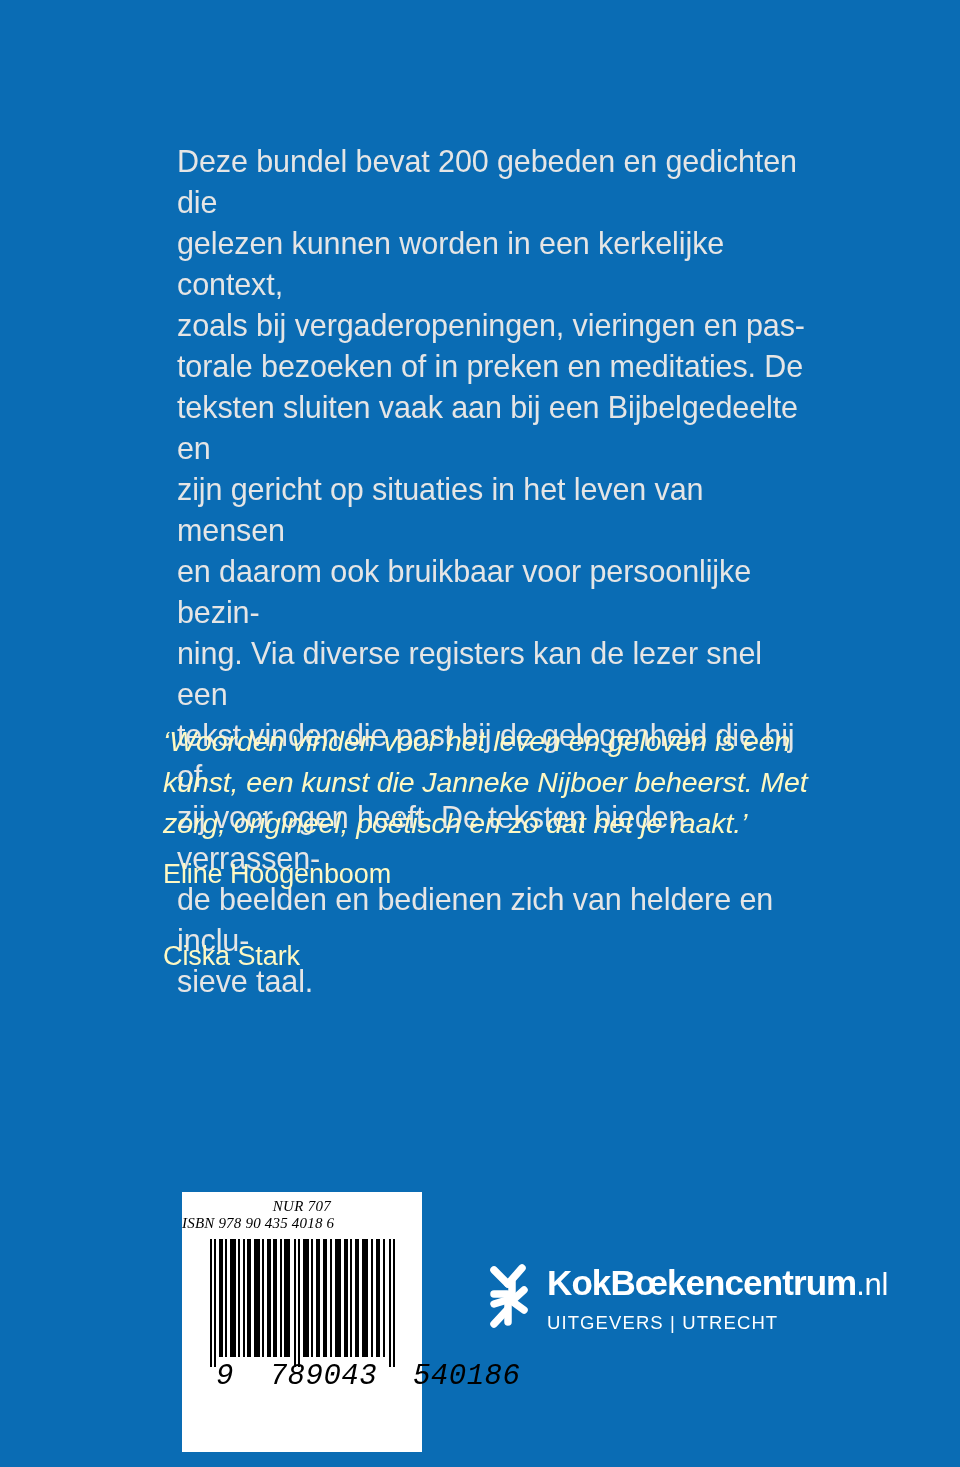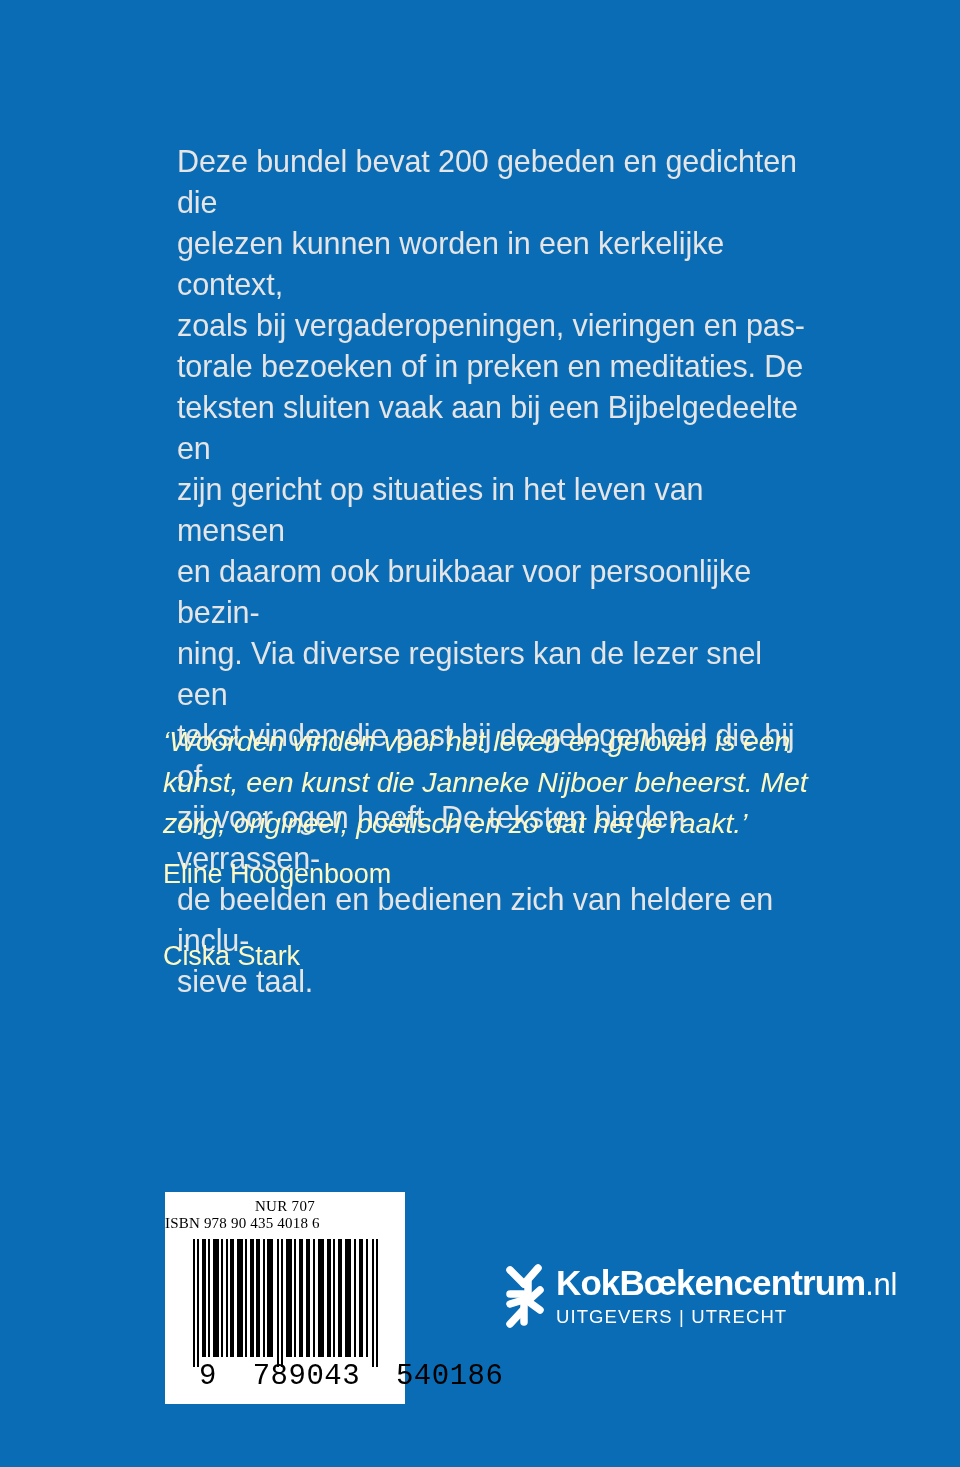--- a/index.html
+++ b/index.html
@@ -51,27 +51,28 @@
     font-style: normal;
     font-size: 27px;
     line-height: 38px;
     letter-spacing: -0.1px;
     margin-top: 11px;
   }
 
   
   .barcode-box {
     position: absolute;
-    left: 165px;
+    left: 182px;
     top: 1192px;
     width: 240px;
-    height: 212px;
+    height: 260px;
     background: #ffffff;
     color: #000000;
     box-sizing: border-box;
+    font-style: italic;
   }
   .barcode-nur {
     text-align: center;
     font-family: "Liberation Serif", serif;
     font-size: 15px;
     line-height: 17px;
     margin-top: 6px;
     letter-spacing: 0.3px;
   }
   .barcode-isbn {
@@ -97,42 +98,42 @@
     font-family: "Liberation Mono", monospace;
     font-size: 29px;
     letter-spacing: 0.5px;
     white-space: pre;
     padding-left: 34px;
   }
 
   
   .publisher {
     position: absolute;
-    left: 504px;
+    left: 488px;
     top: 1258px;
     display: flex;
     align-items: flex-start;
-    gap: 8px;
+    gap: 15px;
   }
   .logo-mark { width: 44px; height: 72px; flex: none; margin-top: 2px; }
   .logo-words { padding-top: 6px; }
   .logo-name {
     color: #ffffff;
     font-size: 35px;
     font-weight: bold;
     line-height: 38px;
     letter-spacing: -0.9px;
   }
   .logo-name .tld { font-weight: normal; font-size: 31px; letter-spacing: -0.4px; }
   .logo-sub {
     color: #ffffff;
     font-size: 18.5px;
     line-height: 22px;
     letter-spacing: 1.1px;
-    margin-top: 2px;
+    margin-top: 8px;
   }
 </style>
 </head>
 <body>
 
 <div id="cover">
 
   <div class="blurb">Deze bundel bevat 200 gebeden en gedichten die
 gelezen kunnen worden in een kerkelijke context,
 zoals bij vergaderopeningen, vieringen en pas-

